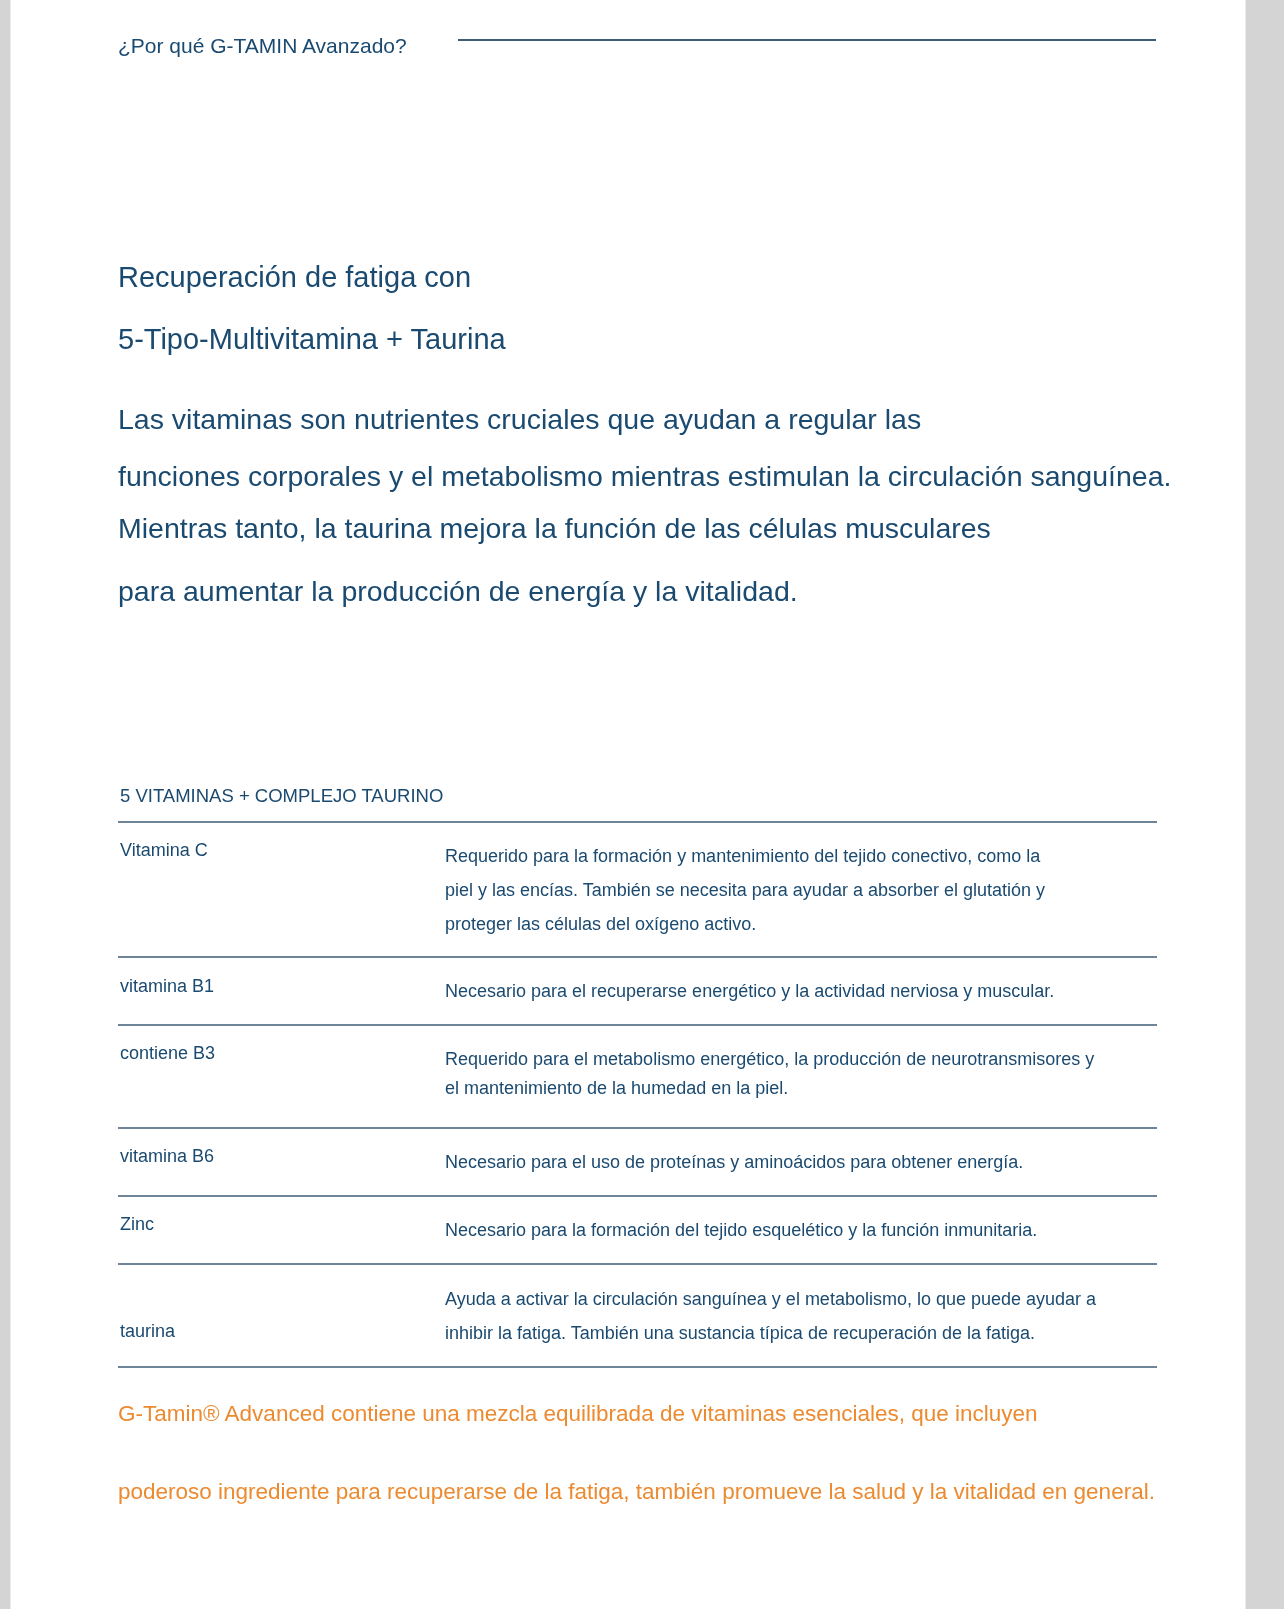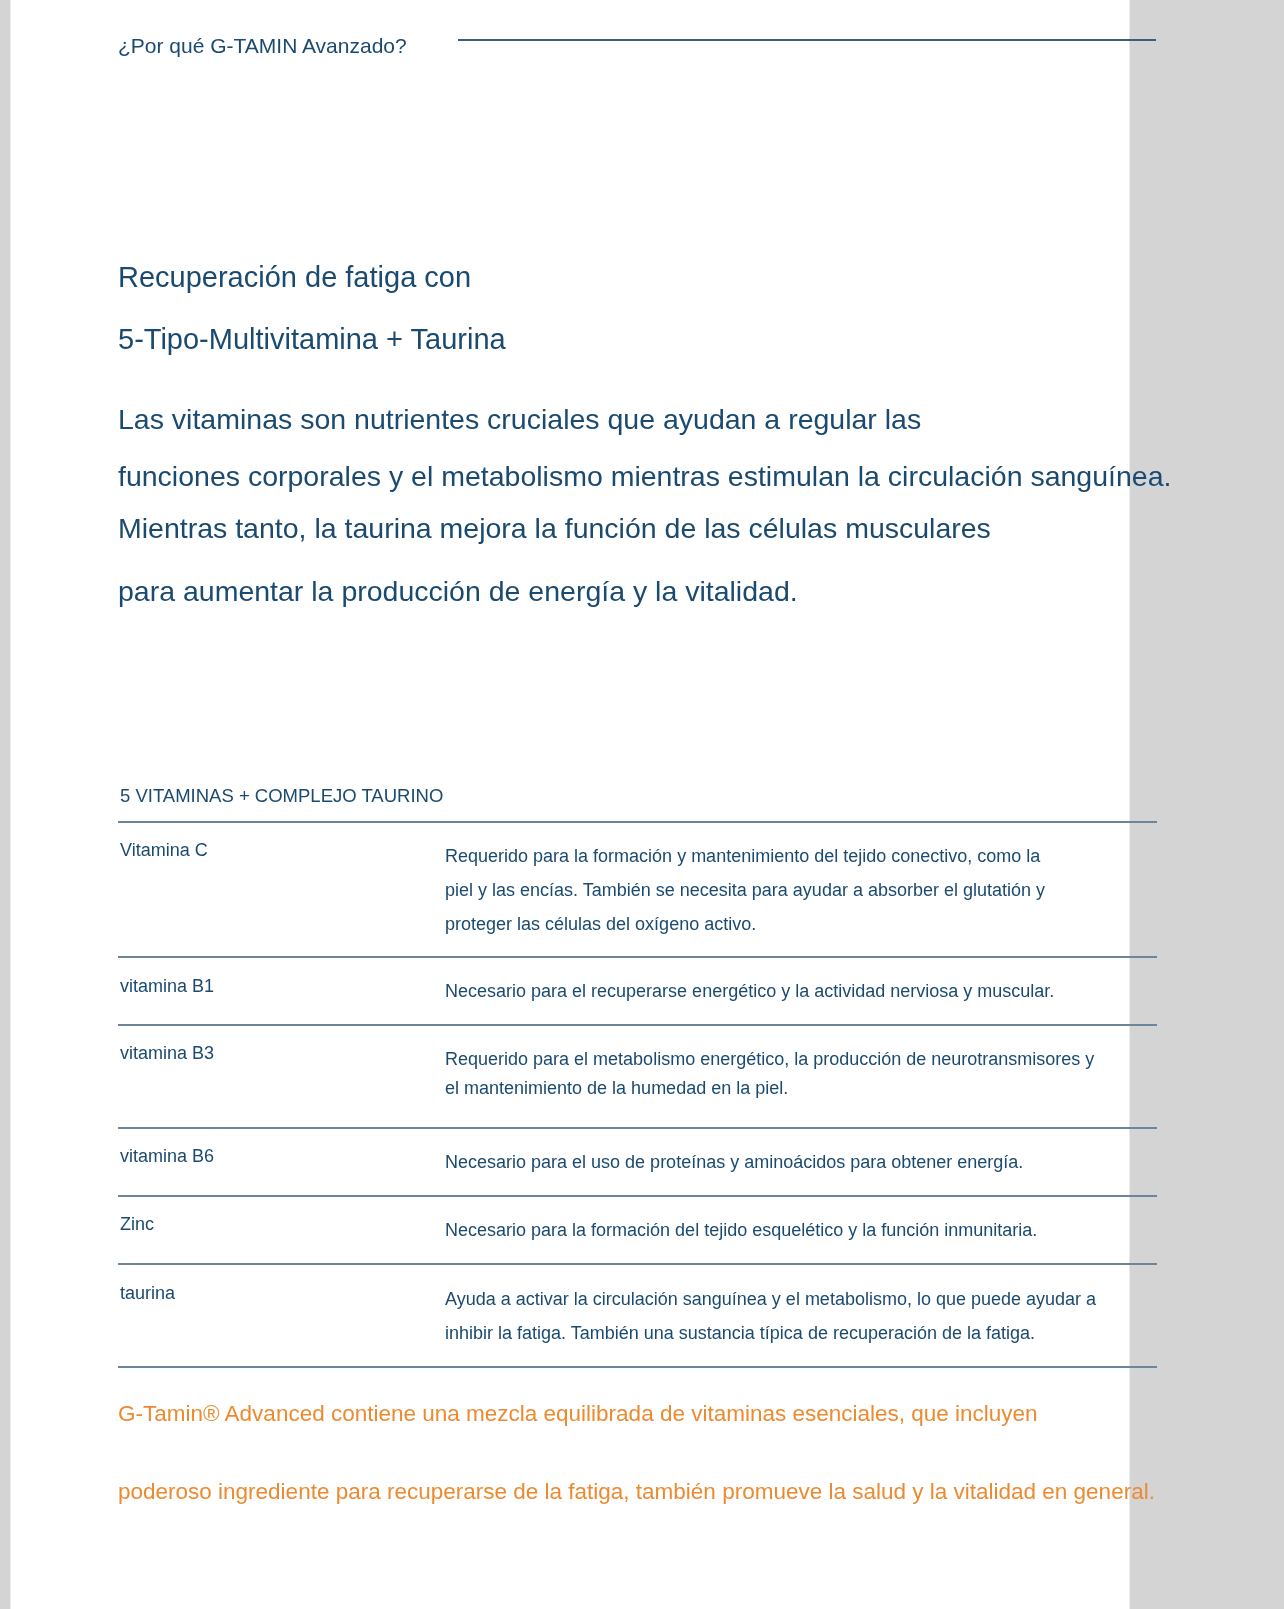--- a/index.html
+++ b/index.html
@@ -3,21 +3,21 @@
 <meta charset="utf-8">
 <style>
   html, body { margin: 0; padding: 0; }
   body {
     width: 1284px; height: 1609px;
     background: #d4d4d4;
     font-family: "Liberation Sans", sans-serif;
     position: relative; overflow: hidden;
   }
   .page {
-    position: absolute; left: 11px; top: 0; width: 1118px; height: 1609px;
+    position: absolute; left: 11px; top: 0; width: 1234px; height: 1609px;
     background: #ffffff;
     box-shadow: 1px 0 0 #ececec, -1px 0 0 #ececec;
   }
   .txt { color: #1b4a70; position: absolute; white-space: nowrap; }
   .header-title { left: 107px; top: 34px; font-size: 21px; }
   .header-rule { position: absolute; left: 447px; top: 39px; width: 698px; height: 2px; background: #3d5c78; }
   .h1 { left: 107px; font-size: 29px; }
   .h1.l1 { top: 261px; text-align: right; }
   .h1.l2 { top: 323px; }
   .lead { left: 107px; font-size: 28.5px; }
@@ -58,40 +58,40 @@
   </div>
   <div class="rule" style="top:956px"></div>
 
   <div>
     <div class="txt name" style="top:976px">vitamina B1</div>
     <div class="txt desc" style="top:981px">Necesario para el recuperarse energético y la actividad nerviosa y muscular.</div>
   </div>
   <div class="rule" style="top:1024px"></div>
 
   <div>
-    <div class="txt name" style="top:1043px">vitamina B3</div>
+    <div class="txt name" style="top:1043px">contiene B3</div>
     <div class="txt desc" style="top:1049px">Requerido para el metabolismo energético, la producción de neurotransmisores y</div>
     <div class="txt desc" style="top:1078px">el mantenimiento de la humedad en la piel.</div>
   </div>
   <div class="rule" style="top:1127px"></div>
 
   <div>
     <div class="txt name" style="top:1146px">vitamina B6</div>
     <div class="txt desc" style="top:1152px">Necesario para el uso de proteínas y aminoácidos para obtener energía.</div>
   </div>
   <div class="rule" style="top:1195px"></div>
 
   <div>
     <div class="txt name" style="top:1214px">Zinc</div>
     <div class="txt desc" style="top:1220px">Necesario para la formación del tejido esquelético y la función inmunitaria.</div>
   </div>
   <div class="rule" style="top:1263px"></div>
 
   <div>
-    <div class="txt name" style="top:1283px">taurina</div>
+    <div class="txt name" style="top:1321px">taurina</div>
     <div class="txt desc" style="top:1289px">Ayuda a activar la circulación sanguínea y el metabolismo, lo que puede ayudar a</div>
     <div class="txt desc" style="top:1323px">inhibir la fatiga. También una sustancia típica de recuperación de la fatiga.</div>
   </div>
   <div class="rule" style="top:1366px"></div>
 
   <div class="orange" style="top:1401px">G-Tamin® Advanced contiene una mezcla equilibrada de vitaminas esenciales, que incluyen</div>
   <div class="orange" style="top:1479px">poderoso ingrediente para recuperarse de la fatiga, también promueve la salud y la vitalidad en general.</div>
 
 </div>
 

